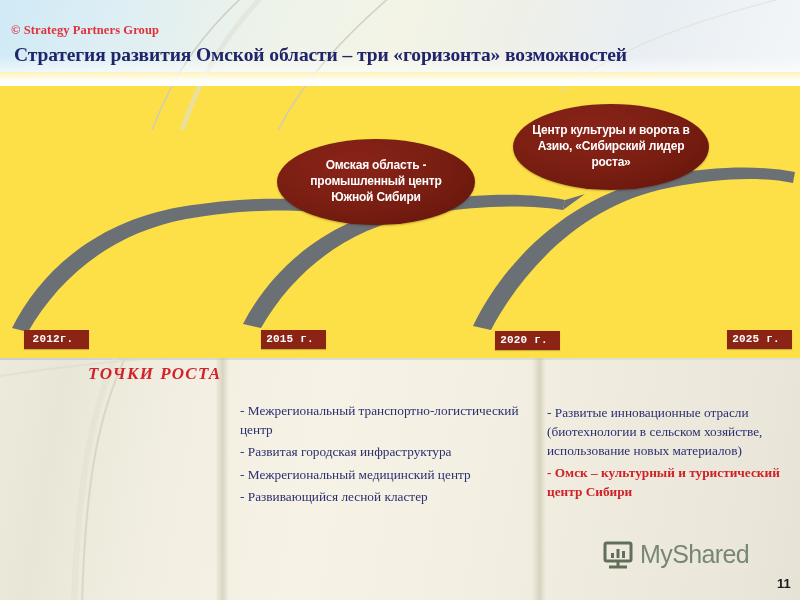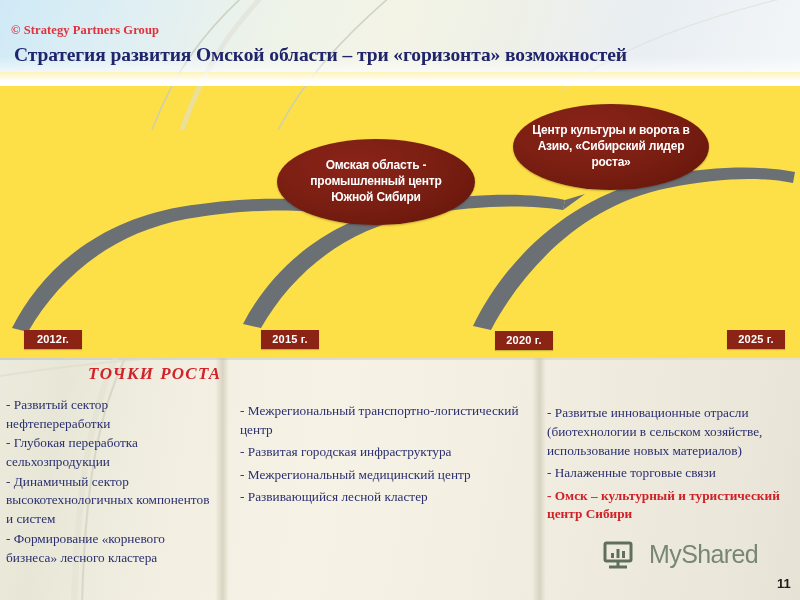--- a/index.html
+++ b/index.html
@@ -114,25 +114,25 @@
   #bubble-3 {
     left: 513px; top: 32px;
     width: 196px; height: 86px;
     font-size: 12px;
   }
 
   .year-box {
     position: absolute;
     background: #8c2416;
     color: #ffffff;
-    font-family: Liberation Sans, sans-serif;
+    font-family: Liberation Mono, monospace;
     font-weight: bold;
     font-size: 11px;
     text-align: center;
-    padding: 3px 0 4px 0;
+    padding: 3px 7px 4px 0;
     letter-spacing: 0.2px;
     z-index: 5;
     box-shadow: 0 1px 1px rgba(0,0,0,0.2);
   }
   #year-0 { left: 24px;  top: 258px; width: 58px; }
   #year-1 { left: 261px; top: 258px; width: 58px; }
   #year-2 { left: 495px; top: 259px; width: 58px; }
   #year-3 { left: 727px; top: 258px; width: 58px; }
 
   
@@ -210,21 +210,21 @@
     display: flex;
     align-items: center;
     z-index: 9;
     opacity: 0.92;
   }
   #watermark-text {
     font-family: "Liberation Sans", sans-serif;
     font-size: 25px;
     color: #6e7f6b;
     letter-spacing: -0.6px;
-    margin-left: 16px;
+    margin-left: 7px;
   }
   #page-number {
     position: absolute;
     left: 777px; top: 576px;
     font-family: "Liberation Sans", sans-serif;
     font-size: 13px;
     font-weight: bold;
     color: #1c1c1c;
     z-index: 9;
   }
@@ -301,37 +301,30 @@
       <path d="M 128 -6 C 100 50 85 120 82 248" stroke="#d5d2c0" stroke-width="2" fill="none" opacity="0.8"></path>
       <path d="M 118 -6 C 92 50 78 120 74 248" stroke="#e1dfcf" stroke-width="6" fill="none" opacity="0.5"></path>
       <path d="M 0 18 C 90 4 180 -4 300 -8" stroke="#dedbc9" stroke-width="2" fill="none" opacity="0.6"></path>
     </svg>
 
     <div class="col-divider" id="div-1"></div>
     <div class="col-divider" id="div-2"></div>
 
     <div id="growth-title">ТОЧКИ РОСТА</div>
 
-    <div class="col" id="col-1">
-      <p>- Развитый сектор нефтепереработки</p>
-      <p>- Глубокая переработка сельхозпродукции</p>
-      <p>- Динамичный сектор высокотехнологичных компонентов и систем</p>
-      <p>- Формирование «корневого бизнеса» лесного кластера</p>
-    </div>
 
     <div class="col" id="col-2">
       <p>- Межрегиональный транспортно-логистический центр</p>
       <p>- Развитая городская инфраструктура</p>
       <p>- Межрегиональный медицинский центр</p>
       <p>- Развивающийся лесной кластер</p>
     </div>
 
     <div class="col" id="col-3">
       <p>- Развитые инновационные отрасли (биотехнологии в сельском хозяйстве, использование новых материалов)</p>
-      <p>- Налаженные торговые связи</p>
       <p class="redtext">- Омск – культурный и туристический центр Сибири</p>
     </div>
   </div>
 
   <div id="watermark">
     <svg width="30" height="28" viewBox="0 0 30 28">
       <rect x="2" y="2" width="26" height="18" rx="1.5" fill="none" stroke="#54654f" stroke-width="3"></rect>
       <rect x="8" y="12" width="3" height="5" fill="#54654f"></rect>
       <rect x="13.5" y="8" width="3" height="9" fill="#54654f"></rect>
       <rect x="19" y="10" width="3" height="7" fill="#54654f"></rect>

